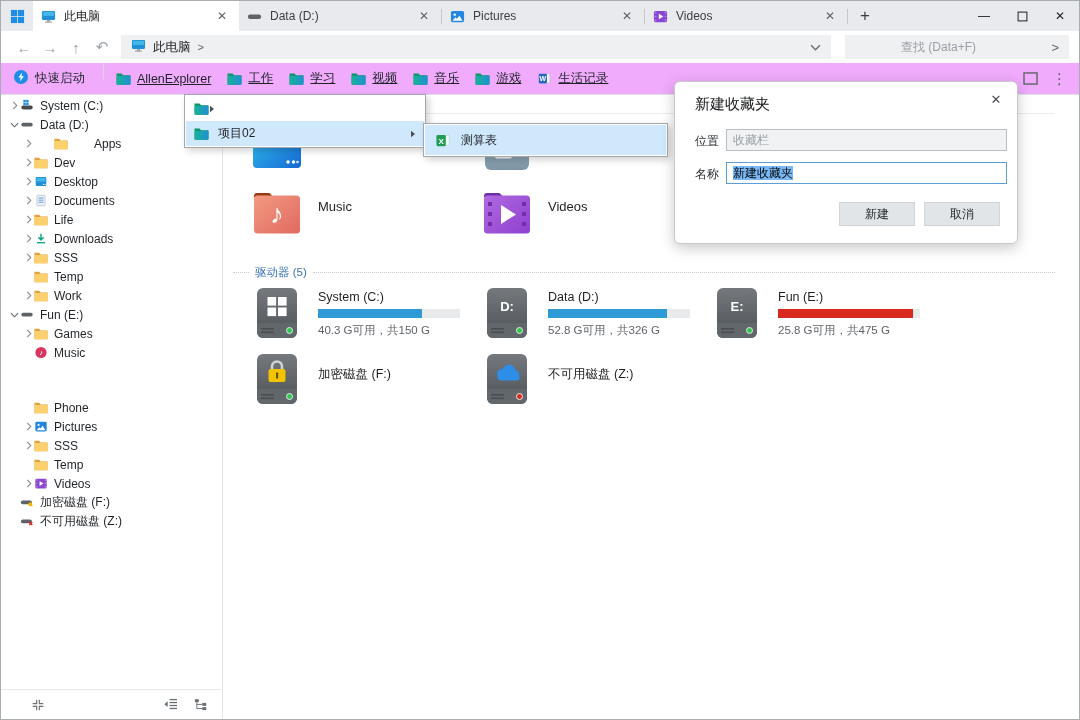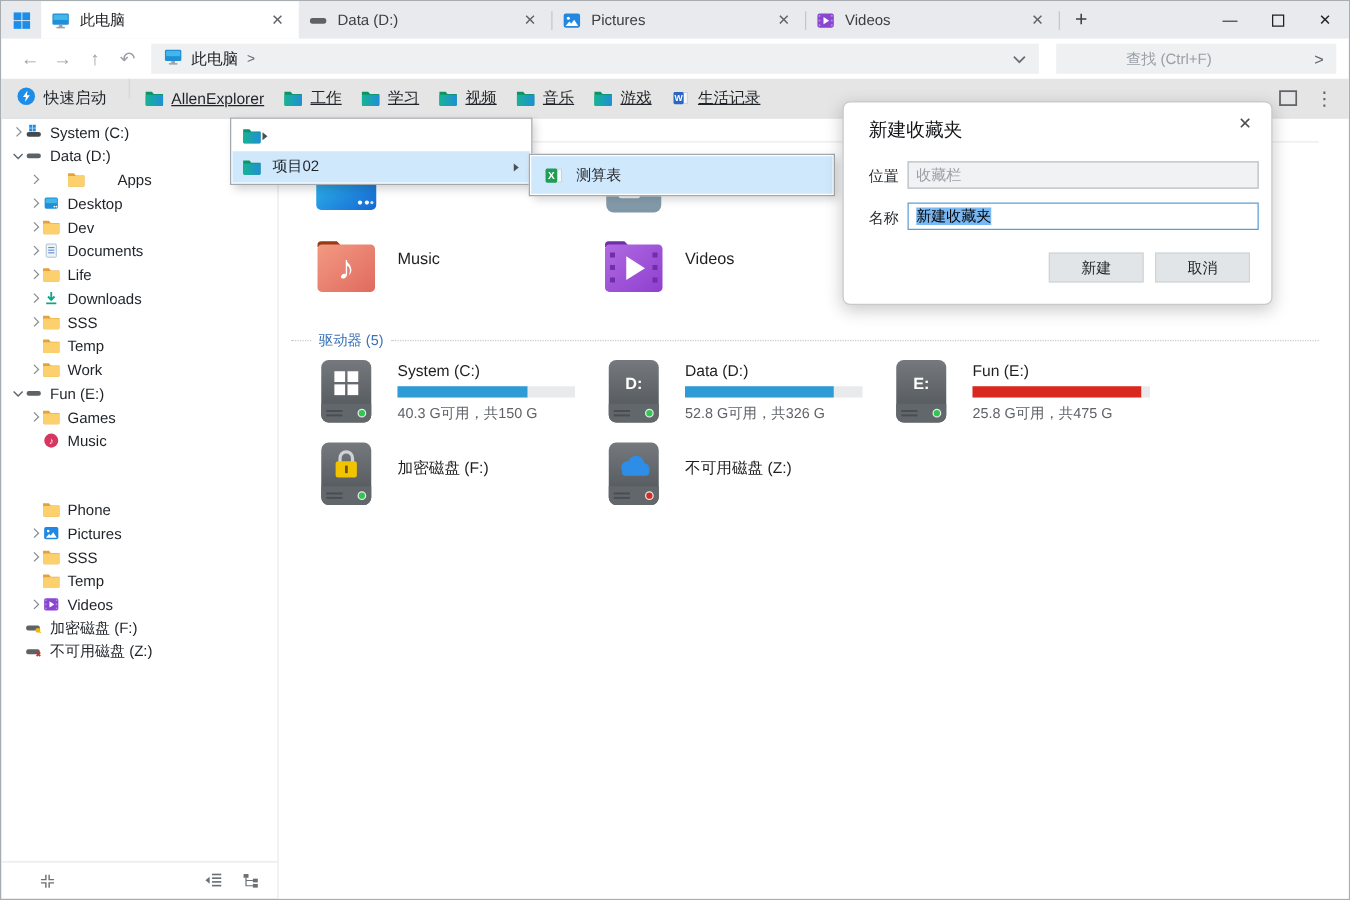--- a/index.html
+++ b/index.html
@@ -26,21 +26,21 @@
   .navarrow{width:26px;text-align:center;color:#9aa0a6;font-size:15px;}
   .crumbfield{flex:1;height:24px;background:#eef0f2;margin-left:6px;display:flex;align-items:center;padding:0 10px;font-size:12.5px;color:#202124;}
   .crumbfield .clabel{margin-left:7px;}
   .crumbfield .csep{margin-left:7px;color:#5f6368;font-size:11px;}
   .cspacer{flex:1;}
   .searchfield{width:224px;height:24px;background:#eef0f2;margin-left:14px;display:flex;align-items:center;padding:0 10px 0 56px;font-size:12px;color:#9aa0a6;}
   .searchfield .sspacer{flex:1;}
   .searchfield .sarrow{color:#5f6368;font-size:13px;}
 
   
-  .bookbar{display:flex;height:32px;background:#e5e5e5;border-bottom:1px solid #e0e2e4;padding:0 12px;font-size:12.5px;color:#1f2328;}
+  .bookbar{display:flex;height:32px;background:#f0abfc;border-bottom:1px solid #e0e2e4;padding:0 12px;font-size:12.5px;color:#1f2328;}
   .bkitem{display:flex;align-items:center;margin-right:16px;white-space:nowrap;}
   .bkitem .blabel{margin-left:6px;}
   .bksep{width:1px;height:16px;background:#d5d7d9;margin:0 12px 0 2px;}
   .bspacer{flex:1;}
   .toolbtn{margin-left:14px;color:#5f6368;display:flex;align-items:center;}
   .dotsv{font-size:15px;color:#5f6368;letter-spacing:0;}
 
   
   .bodyrow{display:flex;height:624px;}
   .sidebar{width:222px;border-right:1px solid #e4e6e8;display:flex;flex-direction:column;}
@@ -192,21 +192,21 @@
       <span class="clabel">此电脑</span>
       <span class="csep">&gt;</span>
       <span class="cspacer"></span>
       <span id="crumb-chevron"><span class="ic" style="width: 11px; height: 7px;">
             <svg viewBox="0 0 10 6">
               <path d="M1 1 L5 5 L9 1" stroke="#6a6f74" stroke-width="1.3" fill="none"></path>
             </svg>
           </span></span>
     </div>
     <div class="searchfield">
-      <span>查找 (Ctrl+F)</span>
+      <span>查找 (Data+F)</span>
       <span class="sspacer"></span>
       <span class="sarrow">&gt;</span>
     </div>
   </div>
 
   <div class="bookbar">
     <div class="bkitem">
       <span id="ql-icon"><span class="ic" style="width: 16px; height: 16px;">
             <svg viewBox="0 0 16 16">
               <circle cx="8" cy="8" r="7" fill="#1d8de8"></circle>
@@ -384,44 +384,44 @@
           </div>
           <div class="titem" style="padding-left: 22px;">
             <span class="tarrow">
               <span class="ic" style="width: 6px; height: 9px;">
                 <svg viewBox="0 0 6 10">
                   <path d="M1 1 L5 5 L1 9" stroke="#8a8f94" stroke-width="1.2" fill="none"></path>
                 </svg>
               </span>
             </span>
             <span class="ic" style="width: 14px; height: 13px;">
+              <svg viewBox="0 0 16 14">
+                <path d="M0.5 1.5 h5.4 l1.6 2 h8 v9.2 a1 1 0 0 1 -1 1 h-13 a1 1 0 0 1 -1 -1 z" fill="#e3a23c"></path>
+                <rect x="0.5" y="4" width="15" height="9.7" rx="1" fill="#fbd06d"></rect>
+              </svg>
+            </span>
+            <span class="tlab">Dev</span>
+          </div>
+          <div class="titem" style="padding-left: 22px;">
+            <span class="tarrow">
+              <span class="ic" style="width: 6px; height: 9px;">
+                <svg viewBox="0 0 6 10">
+                  <path d="M1 1 L5 5 L1 9" stroke="#8a8f94" stroke-width="1.2" fill="none"></path>
+                </svg>
+              </span>
+            </span>
+            <span class="ic" style="width: 14px; height: 13px;">
               <svg viewBox="0 0 16 16">
                 <rect x="1.5" y="2.5" width="13" height="11" rx="1.6" fill="#1f8fd6"></rect>
                 <rect x="2.5" y="3.5" width="11" height="4.5" fill="#43b7ea"></rect>
                 <circle cx="11" cy="11.5" r="0.8" fill="#fff"></circle>
                 <circle cx="13" cy="11.5" r="0.8" fill="#fff"></circle>
               </svg>
             </span>
             <span class="tlab">Desktop</span>
-          </div>
-          <div class="titem" style="padding-left: 22px;">
-            <span class="tarrow">
-              <span class="ic" style="width: 6px; height: 9px;">
-                <svg viewBox="0 0 6 10">
-                  <path d="M1 1 L5 5 L1 9" stroke="#8a8f94" stroke-width="1.2" fill="none"></path>
-                </svg>
-              </span>
-            </span>
-            <span class="ic" style="width: 14px; height: 13px;">
-              <svg viewBox="0 0 16 14">
-                <path d="M0.5 1.5 h5.4 l1.6 2 h8 v9.2 a1 1 0 0 1 -1 1 h-13 a1 1 0 0 1 -1 -1 z" fill="#e3a23c"></path>
-                <rect x="0.5" y="4" width="15" height="9.7" rx="1" fill="#fbd06d"></rect>
-              </svg>
-            </span>
-            <span class="tlab">Dev</span>
           </div>
           <div class="titem" style="padding-left: 22px;">
             <span class="tarrow">
               <span class="ic" style="width: 6px; height: 9px;">
                 <svg viewBox="0 0 6 10">
                   <path d="M1 1 L5 5 L1 9" stroke="#8a8f94" stroke-width="1.2" fill="none"></path>
                 </svg>
               </span>
             </span>
             <span class="ic" style="width: 14px; height: 13px;">

